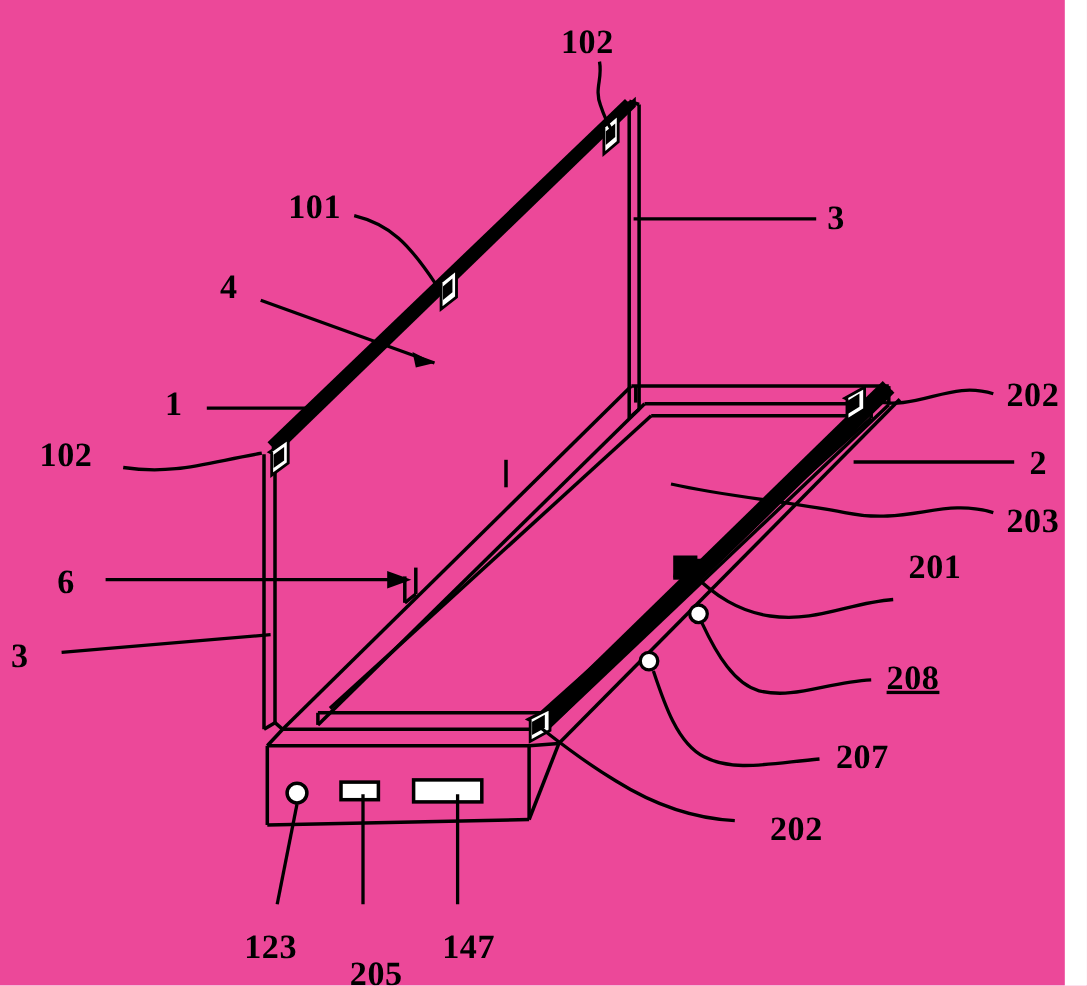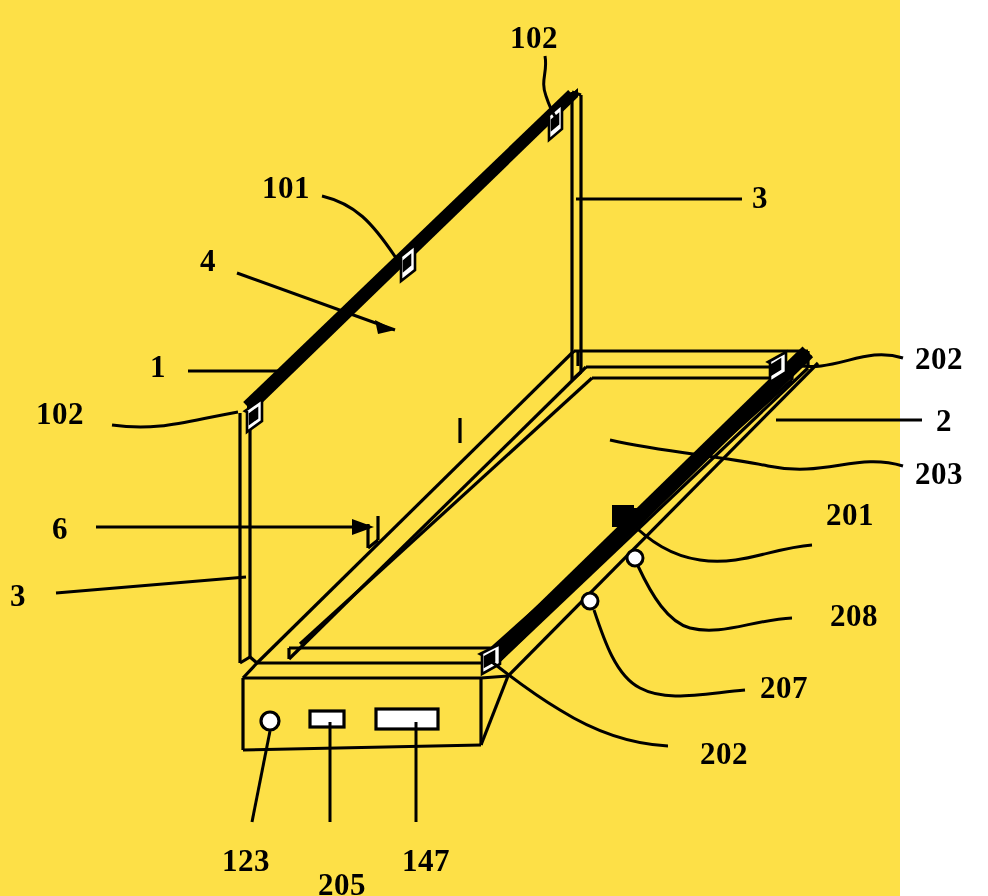--- a/index.html
+++ b/index.html
@@ -1,18 +1,18 @@
 <!DOCTYPE html>
 <html><head>
 <meta charset="utf-8">
 <style>
   html,body{margin:0;padding:0;background:#ffffff;}
   body{width:988px;height:896px;overflow:hidden;
        font-family:"Liberation Serif","DejaVu Serif",serif;}
-  #figure{position:relative;width:900px;height:896px;background:#fde047;}
+  #figure{position:relative;width:968px;height:896px;background:#ec4899;}
   #figure svg{position:absolute;left:0;top:0;width:988px;height:896px;}
   .lbl{position:absolute;font-family:"Liberation Serif","DejaVu Serif",serif;
        font-size:31px;font-weight:700;color:#000;white-space:nowrap;
        letter-spacing:0.5px;line-height:1;}
 </style>
 </head>
 <body>
 
 <div id="figure">
 
@@ -165,20 +165,20 @@
   <div class="lbl" style="left:752px;top:182px;">3</div>
   <div class="lbl" style="left:200px;top:245px;">4</div>
   <div class="lbl" style="left:150px;top:351px;">1</div>
   <div class="lbl" style="left:915px;top:343px;">202</div>
   <div class="lbl" style="left:36px;top:398px;">102</div>
   <div class="lbl" style="left:936px;top:405px;">2</div>
   <div class="lbl" style="left:915px;top:458px;">203</div>
   <div class="lbl" style="left:52px;top:513px;">6</div>
   <div class="lbl" style="left:826px;top:499px;">201</div>
   <div class="lbl" style="left:10px;top:580px;">3</div>
-  <div class="lbl" style="left:830px;top:600px;">208</div>
+  <div class="lbl" style="left:806px;top:600px;text-decoration:underline;">208</div>
   <div class="lbl" style="left:760px;top:672px;">207</div>
   <div class="lbl" style="left:700px;top:738px;">202</div>
   <div class="lbl" style="left:222px;top:845px;">123</div>
   <div class="lbl" style="left:318px;top:845px;margin-top:24px;">205</div>
   <div class="lbl" style="left:402px;top:845px;">147</div>
 
 </div>
 
 </body></html>

